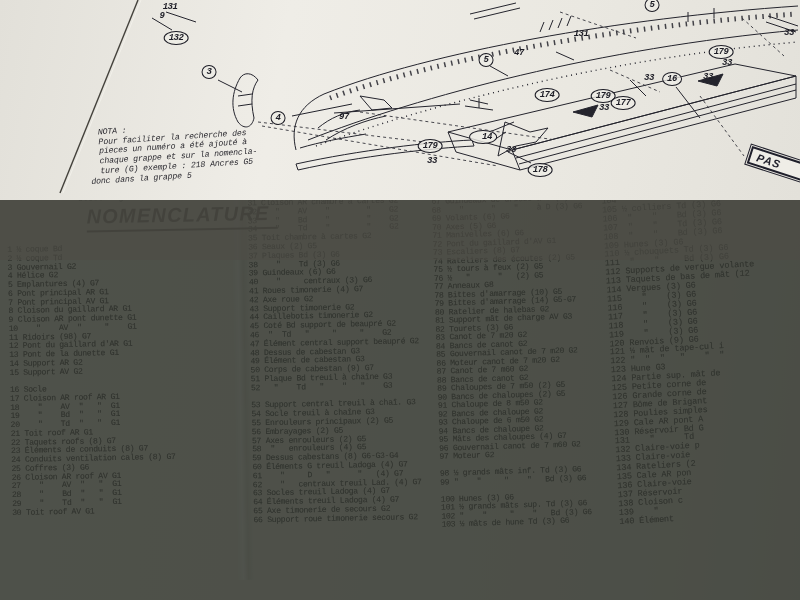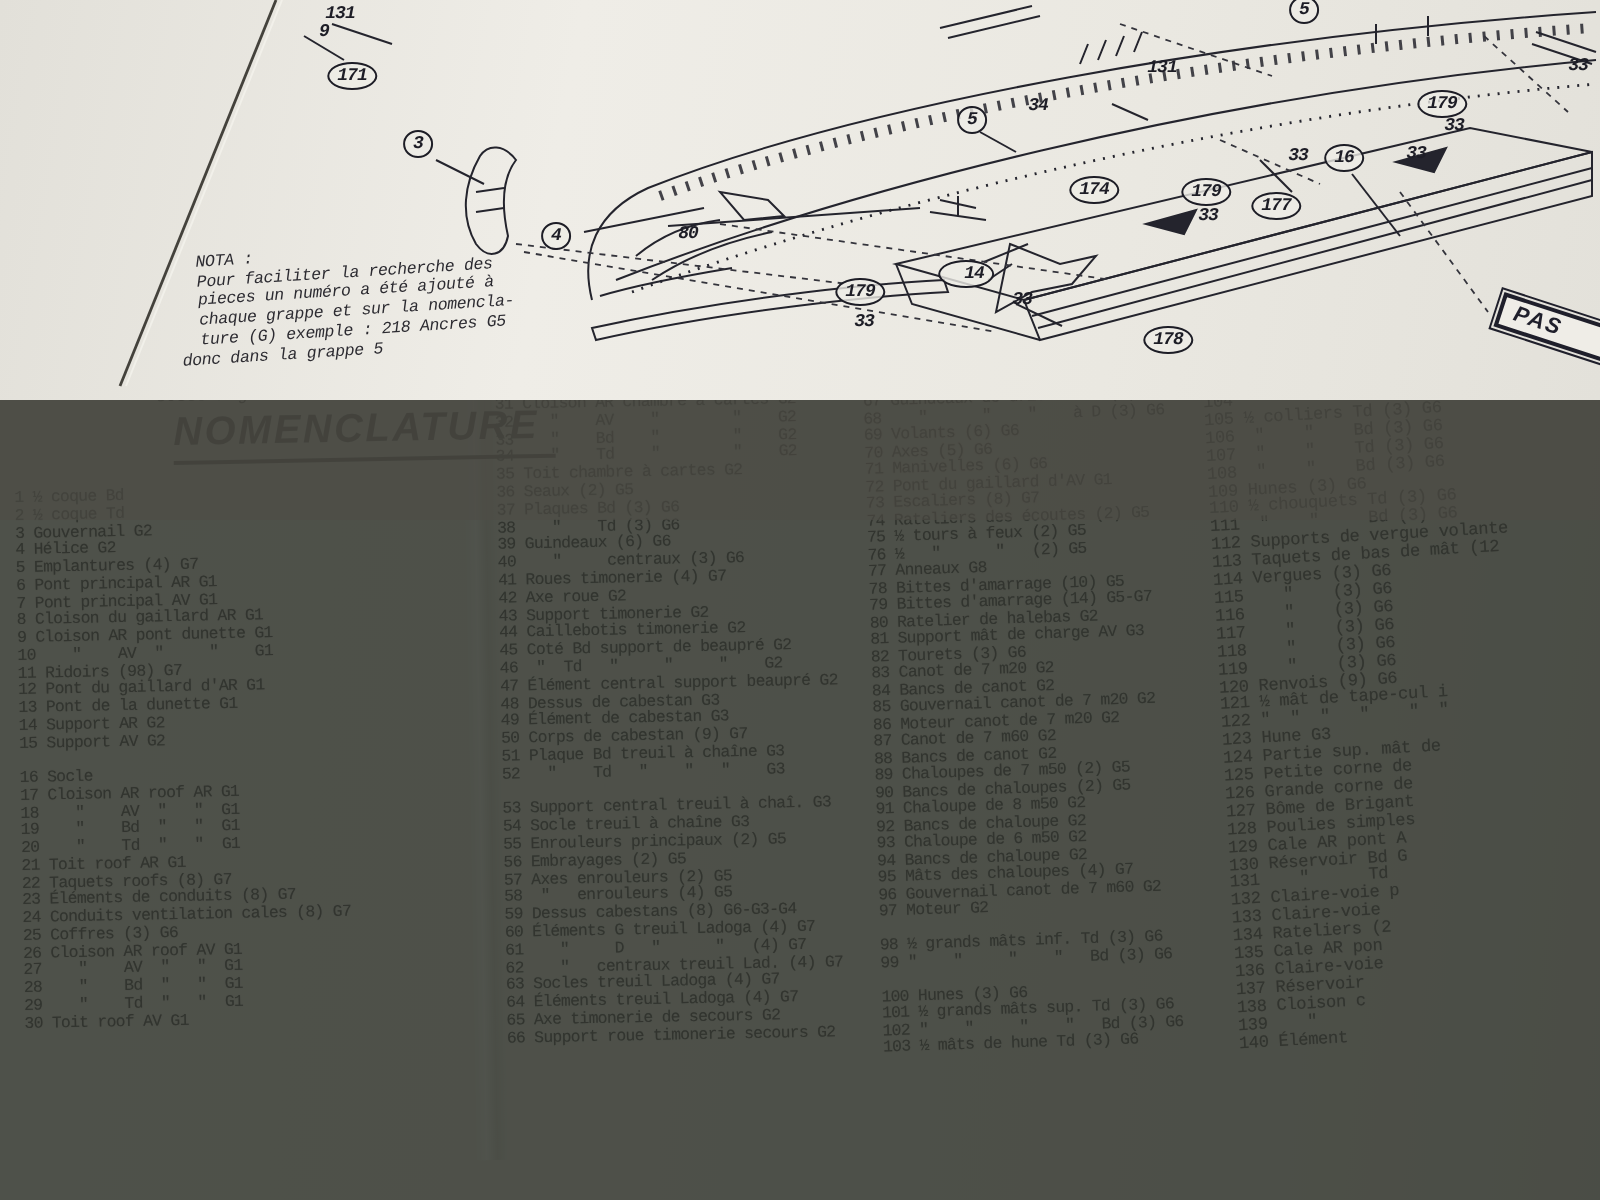--- a/index.html
+++ b/index.html
@@ -150,37 +150,37 @@
     <path d="M 700,96 L 744,156"></path>
     <path d="M 560,12 L 636,38"></path>
     <path d="M 742,18 L 784,56"></path>
     <path d="M 610,70 L 660,92"></path>
   </g>
 </svg>
 
 <div id="callout-layer" class="abs">
     <span class="callout" style="left: 170px; top: 7px;">131</span>
     <span class="callout" style="left: 162px; top: 16px;">9</span>
-    <span class="callout circled" style="left: 176px; top: 38px;">171</span>
+    <span class="callout circled" style="left: 176px; top: 38px;">132</span>
     <span class="callout circled" style="left: 209px; top: 72px;">3</span>
     <span class="callout circled" style="left: 278px; top: 118px;">4</span>
-    <span class="callout" style="left: 344px; top: 117px;">80</span>
+    <span class="callout" style="left: 344px; top: 117px;">97</span>
     <span class="callout circled" style="left: 430px; top: 146px;">179</span>
     <span class="callout" style="left: 432px; top: 161px;">33</span>
     <span class="callout circled" style="left: 483px; top: 137px; padding-left: 12px;">14</span>
     <span class="callout" style="left: 511px; top: 150px;">33</span>
-    <span class="callout circled" style="left: 540px; top: 170px; margin-left: 44px;">178</span>
+    <span class="callout circled" style="left: 540px; top: 170px;">178</span>
     <span class="callout circled" style="left: 486px; top: 60px;">5</span>
-    <span class="callout" style="left: 519px; top: 53px;">34</span>
+    <span class="callout" style="left: 519px; top: 53px;">47</span>
     <span class="callout circled" style="left: 547px; top: 47px; margin-top: 48px;">174</span>
     <span class="callout" style="left: 581px; top: 34px;">131</span>
     <span class="callout circled" style="left: 652px; top: 5px;">5</span>
     <span class="callout circled" style="left: 603px; top: 96px;">179</span>
     <span class="callout" style="left: 604px; top: 108px;">33</span>
-    <span class="callout circled" style="left: 638px; top: 103px;">177</span>
+    <span class="callout circled" style="left: 623px; top: 103px;">177</span>
     <span class="callout" style="left: 649px; top: 78px;">33</span>
     <span class="callout circled" style="left: 672px; top: 79px; font-style: italic;">16</span>
     <span class="callout" style="left: 708px; top: 77px;">33</span>
     <span class="callout circled" style="left: 721px; top: 52px;">179</span>
     <span class="callout" style="left: 727px; top: 63px;">33</span>
     <span class="callout" style="left: 789px; top: 33px;">33</span>
   </div>
 
 <div class="abs nota"><div class="nota-line">  NOTA :</div><div class="nota-line">  Pour faciliter la recherche des</div><div class="nota-line">  pieces un numéro a été ajouté à</div><div class="nota-line">  chaque grappe et sur la nomencla-</div><div class="nota-line">  ture (G) exemple : 218 Ancres G5</div><div class="nota-line">donc dans la grappe 5</div></div>
 

